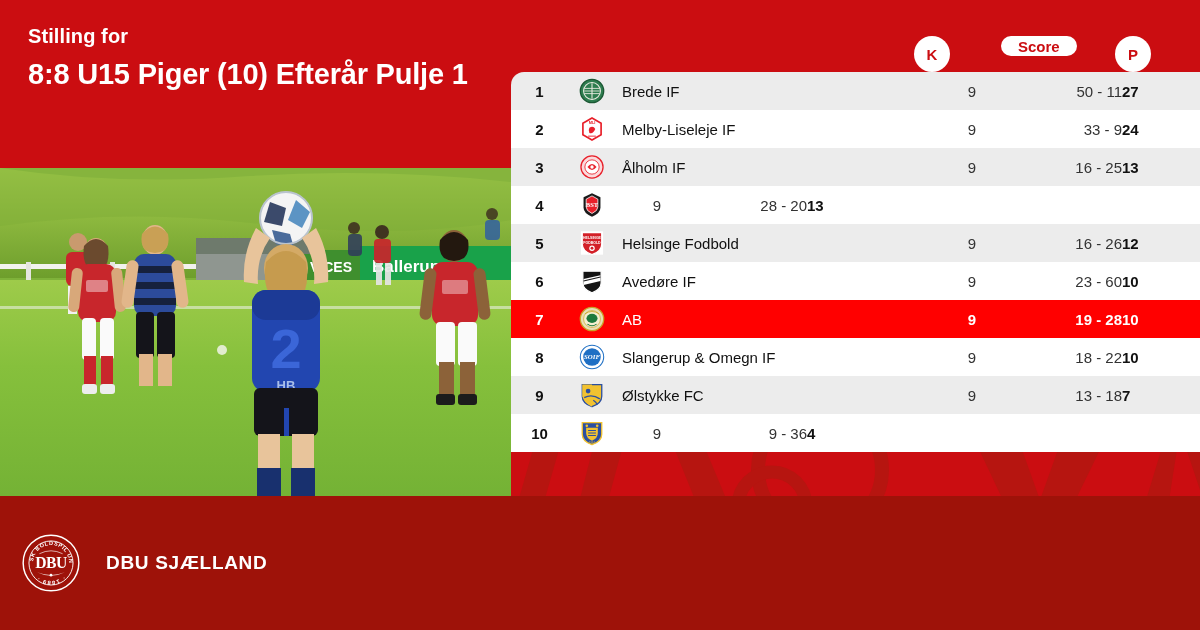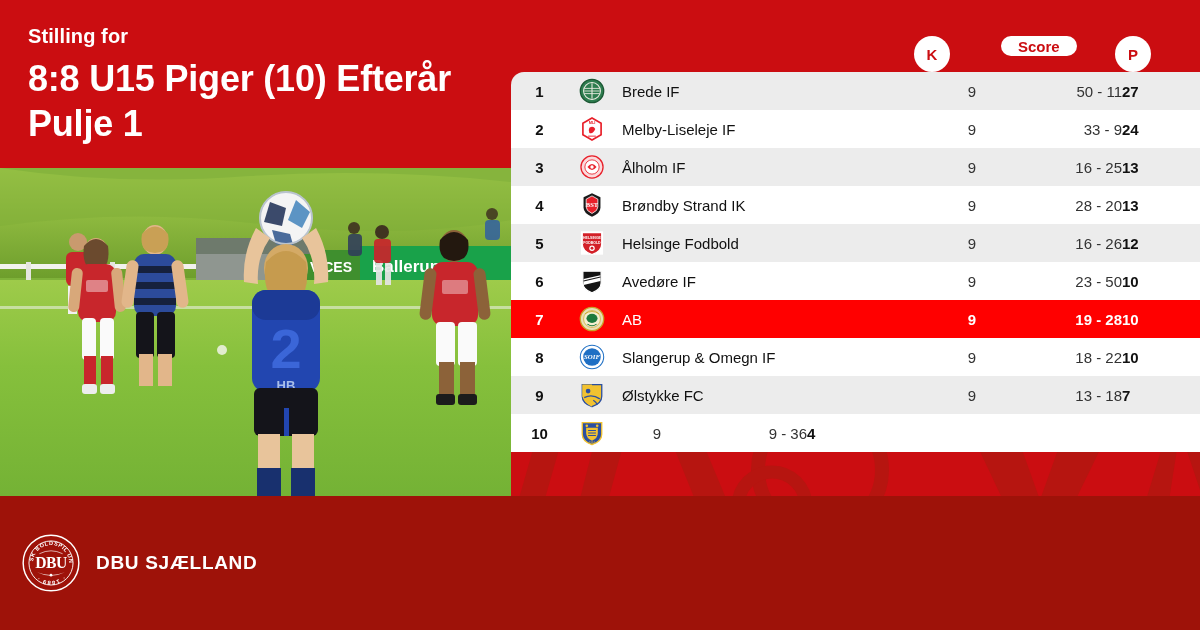--- a/index.html
+++ b/index.html
@@ -24,42 +24,42 @@
     background:#CB0D11;
     padding:24px 0 0 28px;
     z-index:5;
   }
   .kicker {
     font-size:20px; font-weight:bold; color:#fff;
     letter-spacing:.1px; line-height:1.2;
   }
   .title {
     margin-top:9px;
-    font-size:36px; font-weight:bold; color:#fff;
+    font-size:29px; font-weight:bold; color:#fff;
     line-height:1.24; max-width:470px;
     letter-spacing:-.2px;
   }
 
   
   .photo {
     position:absolute; left:0; top:168px; width:511px; height:328px;
     overflow:hidden; z-index:4;
     background:#7FB23A;
   }
   .photo svg { display:block; }
 
   
   .footer {
     position:absolute; left:0; bottom:0; width:1200px; height:134px;
     background:#9E1209; z-index:6;
     display:flex; align-items:center; padding-left:22px;
   }
   .dbu-seal { width:58px; height:58px; flex:0 0 58px; }
   .footer-text {
-    margin-left:16px; color:#fff; font-size:19px;
+    margin-left:26px; color:#fff; font-size:19px;
     font-weight:bold; letter-spacing:.7px;
   }
 
   
   .table-wrap {
     position:absolute; left:511px; top:72px; width:689px;
     z-index:8;
     border-top-left-radius:13px;
     overflow:hidden;
   }
@@ -329,21 +329,20 @@
     </div>
     <div class="row plain">
       <div class="c-pos">4</div>
       <div class="c-logo">
         <svg width="26" height="26" viewBox="0 0 40 40">
           <path d="M20 2 L33 8 V24 Q33 33 20 38 Q7 33 7 24 V8 Z" fill="#1A1A1A"></path>
         <path d="M20 6 L29 11 V23 Q29 29 20 33 Q11 29 11 23 V11 Z" fill="#E8202A" stroke="#fff" stroke-width="1.2"></path>
         <text x="20" y="23" text-anchor="middle" font-family="'Liberation Serif',serif" font-size="10" font-weight="bold" fill="#fff">BST</text>
         </svg>
       </div>
-      <div class="c-team">Brøndby Strand IK</div>
       <div class="c-k">9</div>
       <div class="c-score">28 - 20</div>
       <div class="c-p">13</div>
     </div>
     <div class="row alt">
       <div class="c-pos">5</div>
       <div class="c-logo">
         <svg width="26" height="26" viewBox="0 0 40 40">
           <rect x="3" y="2" width="34" height="36" fill="#fff"></rect>
         <path d="M5 4 H35 V22 Q35 33 20 38 Q5 33 5 22 Z" fill="#D32028" stroke="#fff" stroke-width="2"></path>
@@ -362,21 +361,21 @@
       <div class="c-pos">6</div>
       <div class="c-logo">
         <svg width="26" height="26" viewBox="0 0 40 40">
           <path d="M6 5 H34 V23 Q34 33 20 38 Q6 33 6 23 Z" fill="#141414" stroke="#fff" stroke-width="1.8"></path>
         <path d="M7 17 L33 11 L33 20 L7 26 Z" fill="#fff"></path>
         <path d="M7 20 L33 14" stroke="#141414" stroke-width="1.6"></path>
         </svg>
       </div>
       <div class="c-team">Avedøre IF</div>
       <div class="c-k">9</div>
-      <div class="c-score">23 - 50</div>
+      <div class="c-score">23 - 60</div>
       <div class="c-p">10</div>
     </div>
     <div class="row hl">
       <div class="c-pos">7</div>
       <div class="c-logo">
         <svg width="26" height="26" viewBox="0 0 40 40">
           <circle cx="20" cy="20" r="18" fill="#E8DFB8" stroke="#C9A227" stroke-width="2"></circle>
         <circle cx="20" cy="20" r="13" fill="#F5EFD0" stroke="#C9A227" stroke-width="1"></circle>
         <ellipse cx="20" cy="19" rx="8.5" ry="7" fill="#1E7A3C"></ellipse>
         <path d="M13 28 q7 5 14 0" fill="none" stroke="#1E7A3C" stroke-width="1.6"></path>

